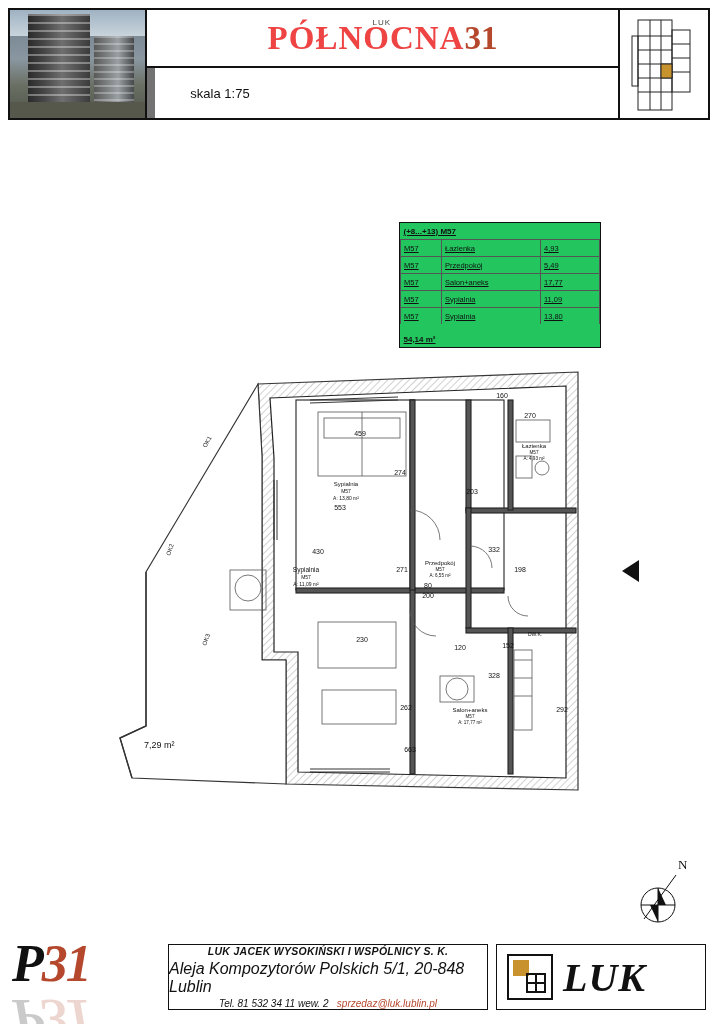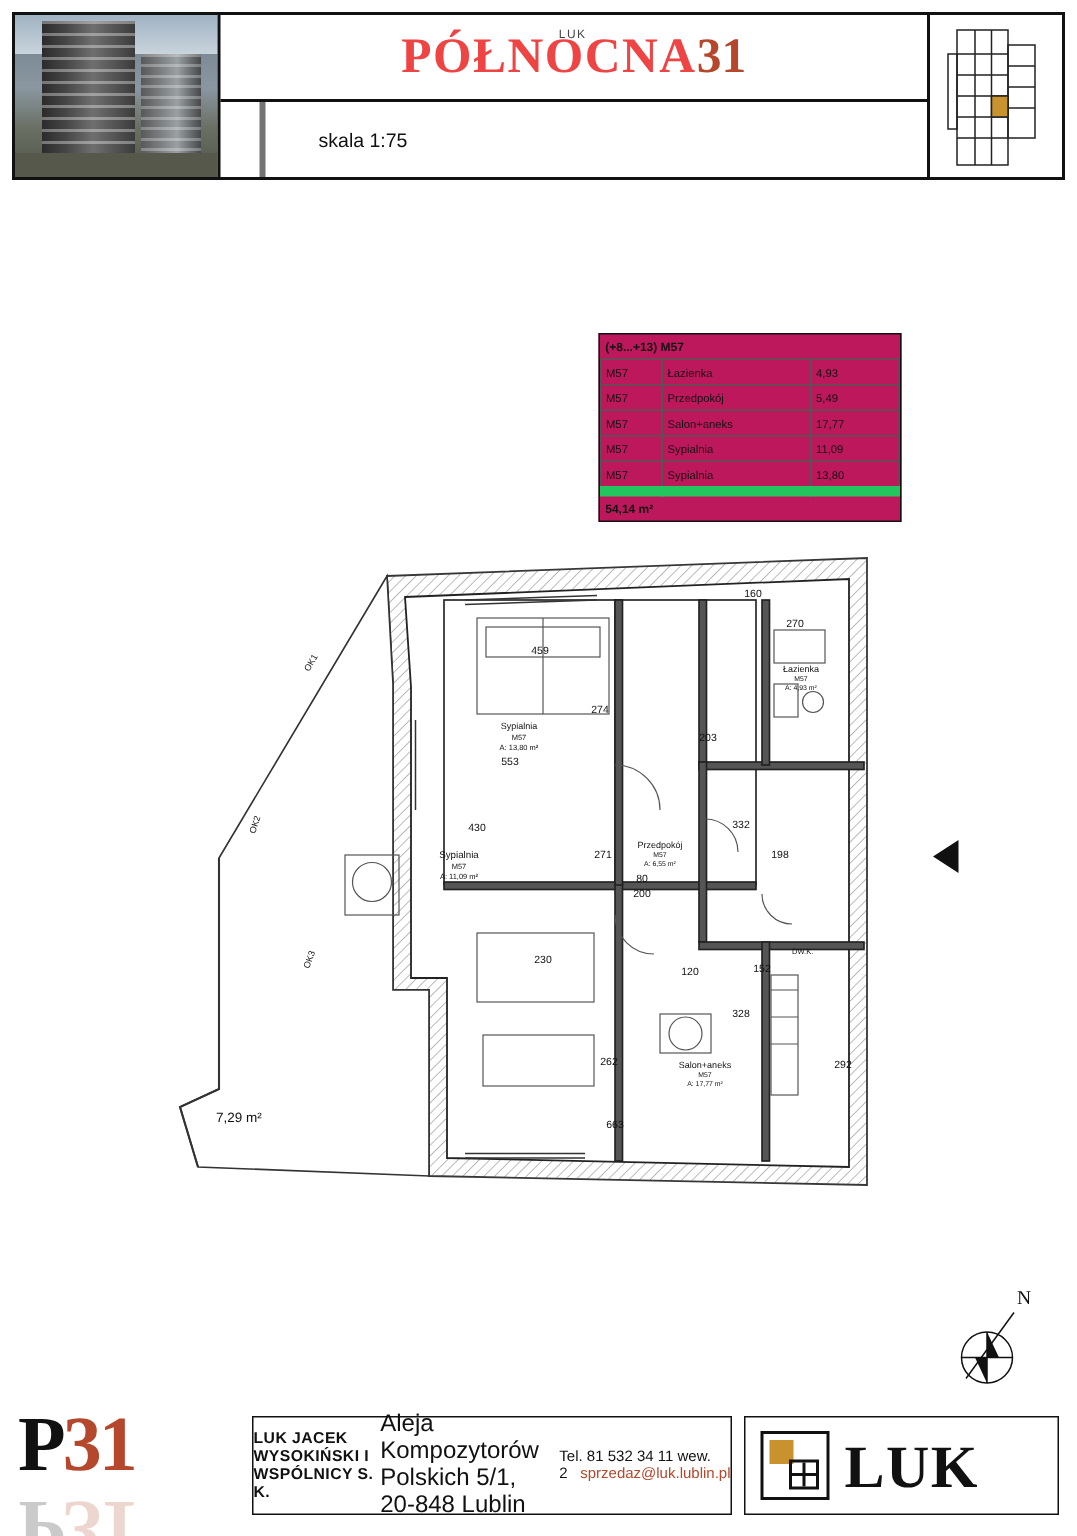--- a/index.html
+++ b/index.html
@@ -24,52 +24,52 @@
   .logo-luk{position:absolute;font-size:8px;letter-spacing:1px;color:#444;left:50%;transform:translateX(-10px);top:8px;}
   .hdr-kond{width:130px;border-left:2px solid #111;display:flex;align-items:center;justify-content:center;font-size:15px;}
 
   .hdr-sub-row{flex:1;display:flex;}
   .hdr-sub-left{flex:1;display:flex;flex-direction:column;}
   .hdr-typ{flex:1;display:flex;align-items:center;border-bottom:1px solid #111;}
   .hdr-typ .t1{width:50%;padding-left:14px;font-size:14px;font-weight:bold;}
   .hdr-typ .t2{font-size:14px;font-weight:bold;}
   .hdr-nums{flex:1;display:flex;align-items:center;padding-left:10px;font-size:14px;gap:6px;}
   .m-glyph{font-family:"Liberation Serif",serif;font-weight:bold;font-size:15px;}
-  .hdr-scale{width:130px;border-left:4px solid #737373;display:flex;align-items:center;justify-content:center;font-size:13px;margin-left:26px;}
+  .hdr-scale{width:130px;border-left:8px solid #737373;display:flex;align-items:center;justify-content:center;font-size:13px;}
 
   .hdr-key{width:90px;height:100%;border-left:2px solid #111;position:relative;box-sizing:border-box;}
   .keyplan{position:absolute;left:8px;top:6px;width:72px;height:98px;}
   .kp-svg{width:100%;height:100%;}
 
   
-  .area-table{position:absolute;left:399px;top:222px;width:200px;border:1px solid #111;border-collapse:collapse;font-size:7.5px;background:#be185d;}
+  .area-table{position:absolute;left:399px;top:222px;width:200px;border:1px solid #111;border-collapse:collapse;font-size:7.5px;background:#22c55e;text-decoration:underline;}
   .area-table table{border-collapse:collapse;width:100%;}
   .area-table td{border:1px solid #555;padding:1px 3px;height:14px;}
   .area-table .hdrrow td{border:none;border-bottom:1px solid #555;font-weight:bold;font-size:8px;}
   .area-table .c1{width:34px;}
   .area-table .c3{width:52px;}
   .area-table .sumrow td{border:none;border-top:7px solid #22c55e;font-weight:bold;font-size:8px;}
 
   
   .plan{position:absolute;left:110px;top:360px;width:520px;height:470px;}
   .plan svg{width:100%;height:100%;}
 
   .arrow-entry{position:absolute;left:622px;top:560px;width:0;height:0;border-top:11px solid transparent;border-bottom:11px solid transparent;border-right:17px solid #111;}
 
   
   .north{position:absolute;left:628px;top:855px;width:70px;height:80px;}
   .north svg{width:100%;height:100%;}
 
   
-  .footer{position:absolute;left:8px;top:942px;width:702px;height:74px;}
+  .footer{position:absolute;left:8px;top:942px;width:702px;height:74px;font-style:italic;}
   .p31{position:absolute;left:4px;top:-4px;width:150px;height:78px;}
   .p31 .ptxt{font-family:"Liberation Serif",serif;font-size:52px;font-weight:bold;letter-spacing:-2px;color:#111;line-height:52px;}
   .p31 .p31num{color:#b5472d;}
   .p31 .refl{transform:scaleY(-1);opacity:.22;margin-top:1px;}
-  .foot-box{position:absolute;left:160px;top:2px;width:320px;height:66px;border:1px solid #111;box-sizing:border-box;display:flex;flex-direction:row;align-items:center;justify-content:space-between;gap:2px;}
+  .foot-box{position:absolute;left:160px;top:2px;width:320px;height:66px;border:1px solid #111;box-sizing:border-box;display:flex;flex-direction:column;align-items:center;justify-content:space-between;gap:2px;}
   .foot-box .l1{font-size:10.5px;font-weight:bold;letter-spacing:.3px;}
   .foot-box .l2{font-size:16px;}
   .foot-box .l3{font-size:10px;}
   .foot-box .mail{color:#b5472d;}
   .luk-box{position:absolute;left:488px;top:2px;width:210px;height:66px;border:1px solid #111;box-sizing:border-box;display:flex;align-items:center;gap:10px;padding-left:10px;}
   .luk-mark{width:46px;height:46px;border:2px solid #111;position:relative;box-sizing:border-box;}
   .luk-mark .sq{position:absolute;left:4px;top:4px;width:16px;height:16px;background:#c8922f;}
   .luk-mark .win{position:absolute;right:5px;bottom:5px;width:20px;height:20px;border:2px solid #111;box-sizing:border-box;}
   .luk-mark .win:before{content:"";position:absolute;left:50%;top:0;width:2px;height:100%;background:#111;transform:translateX(-1px);}
   .luk-mark .win:after{content:"";position:absolute;top:50%;left:0;height:2px;width:100%;background:#111;transform:translateY(-1px);}

